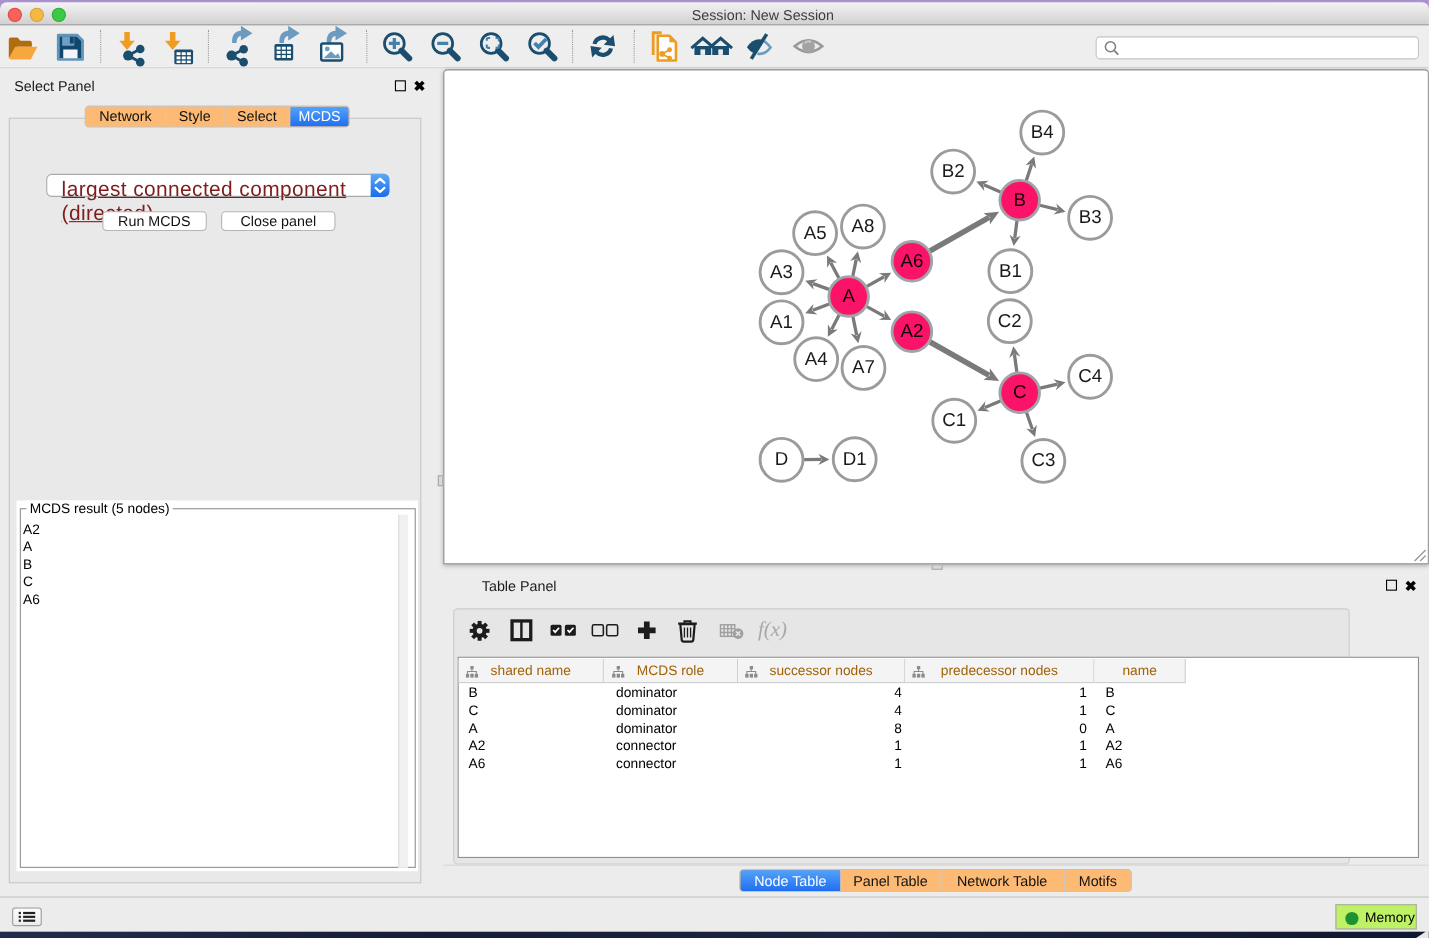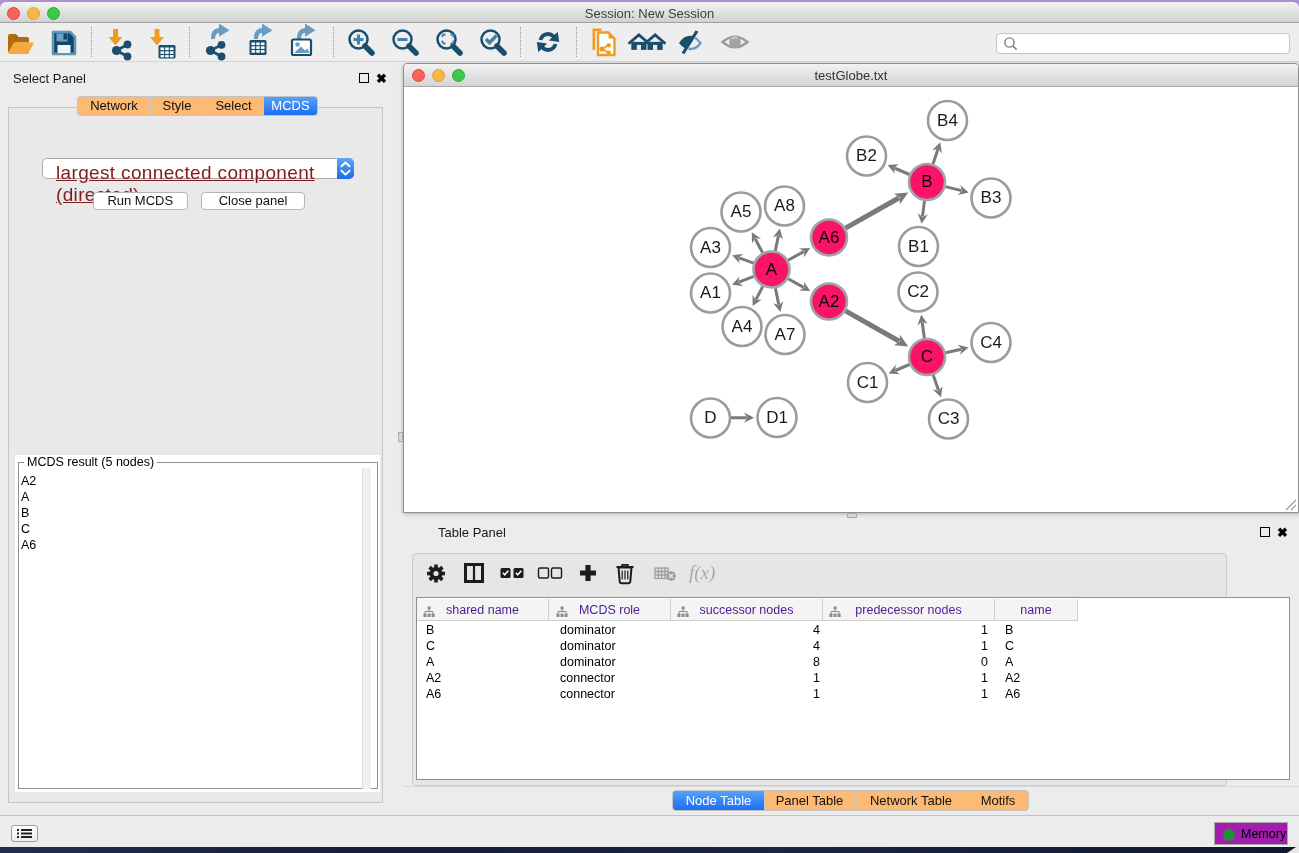--- a/index.html
+++ b/index.html
@@ -1,20 +1,20 @@
 <!DOCTYPE html>
 <html><head>
 <meta charset="utf-8">
 <style>
 * { margin:0; padding:0; box-sizing:border-box; }
 html,body { width:1299px; height:853px; overflow:hidden; }
 body { font-family:"Liberation Sans", sans-serif; background:#ececec; position:relative; }
 .abs { position:absolute; }
 .titlebar { left:0; top:1.5px; width:1299px; height:21px;
-  background:linear-gradient(#f3f3f3,#cfcfcf); border-radius:6px 6px 0 0; z-index:3; }
+  background:linear-gradient(#f3f3f3,#cfcfcf); border-radius:6px 6px 0 0; z-index:3;padding-left:44px; }
 .purpletop { left:0; top:0; width:1299px; height:8px; background:#ab90cf; }
 .light { width:13px; height:13px; border-radius:50%; top:5px; }
 .wl { width:13px; height:13px; border-radius:50%; }
 .title-txt { width:100%; text-align:center; top:4px; font-size:13px; color:#3e3e3e; }
 .toolbar { left:0; top:22px; width:1299px; height:40px; background:#eeeeee; border-bottom:1px solid #d6d6d6; }
 .tsep { top:27px; width:0px; height:30px; border-left:1px dotted #9a9a9a; }
 .searchbox { left:996px; top:33px; width:294px; height:21px; background:#fff; border:1px solid #c4c4c4; border-radius:4px; }
 .cpanel-head { font-size:13px; color:#1a1a1a; }
 .seg { display:flex; position:absolute; height:20px; background:#fdba74; border:1px solid #c3c3c3; border-radius:4px; overflow:hidden; }
 .seg div { font-size:13px; color:#111; text-align:center; line-height:18px; border-right:1px solid #c9c9c9; }
@@ -28,24 +28,24 @@
 .fs-border { left:2.5px; top:7px; width:360px; height:327px; border:1px solid #919191; }
 .legend { left:9px; top:0px; background:#fff; padding:0 3px; font-size:12.5px; color:#000; }
 .mcds-item { left:6px; font-size:12.5px; color:#000; }
 .scrollstrip { left:346.5px; top:13px; width:9.5px; height:321px; background:#f0f0f0; border-left:1px solid #dcdcdc; }
 .statusbar { left:0; top:815px; width:1299px; height:32px; background:#ececec; border-top:1px solid #c0c0c0; }
 .deskstrip { left:0; top:847px; width:1299px; height:6px; background:linear-gradient(90deg,#232c4e,#151d38 30%,#1b2442 60%,#10182f); }
 .netwin { left:403px; top:63px; width:896px; height:450px; background:#fff; border:1px solid #8f8f8f; border-radius:4px 4px 0 0; box-shadow:0 1px 4px rgba(0,0,0,0.25); }
 .netwin-title { left:0; top:0; width:100%; height:23px; background:linear-gradient(#f2f2f2,#d4d4d4); border-bottom:1px solid #a9a9a9; border-radius:4px 4px 0 0; }
 .tbl-container { left:412px; top:553px; width:815px; height:233px; background:#e6e6e6; border:1px solid #cbcbcb; border-radius:4px; }
 .tbl { left:3px; top:43px; width:873.5px; height:183px; background:#fff; border:1px solid #8f8f8f; }
-.th { top:1px; height:22px; background:#f4f4f4; border-right:1px solid #cfcfcf; border-bottom:1px solid #cfcfcf; font-size:12.5px; color:#4c1d95; text-align:center; line-height:22px; position:absolute; }
+.th { top:1px; height:22px; background:#f4f4f4; border-right:1px solid #cfcfcf; border-bottom:1px solid #cfcfcf; font-size:12.5px; color:#a16207; text-align:center; line-height:22px; position:absolute; }
 .td { position:absolute; font-size:12.5px; color:#000; }
 .tabs2 { left:672px; top:790px; height:21px; }
-.memory-btn { left:1214px; top:822px; width:74px; height:23px; background:#a21caf; border:1px solid #a8a8a8; }
+.memory-btn { left:1214px; top:822px; width:74px; height:23px; background:#bef264; border:1px solid #a8a8a8; }
 .listbtn { left:11px; top:825px; width:27px; height:17px; background:linear-gradient(#fdfdfd,#ededed); border:1px solid #9d9d9d; border-radius:3px; }
 </style>
 </head>
 <body>
 <div class="abs purpletop"></div>
 <div class="abs titlebar">
   <div class="abs light" style="left:7px; background:#f9625c; border:0.5px solid #e2463e;"></div>
   <div class="abs light" style="left:27px; background:#f6b844; border:0.5px solid #dfa032;"></div>
   <div class="abs light" style="left:47px; background:#3ec848; border:0.5px solid #2aad34;"></div>
   <div class="abs title-txt">Session: New Session</div>
@@ -208,26 +208,20 @@
     <div class="abs scrollstrip"></div>
     <div class="abs mcds-item" style="top:19px;">A2</div>
     <div class="abs mcds-item" style="top:35px;">A</div>
     <div class="abs mcds-item" style="top:51px;">B</div>
     <div class="abs mcds-item" style="top:67px;">C</div>
     <div class="abs mcds-item" style="top:83px;">A6</div>
   </div>
 </div>
 
 <div class="abs netwin">
-  <div class="abs netwin-title">
-    <div class="abs wl" style="left:8px;top:5px;background:#f9625c;border:0.5px solid #e2463e;"></div>
-    <div class="abs wl" style="left:28px;top:5px;background:#f6b844;border:0.5px solid #dfa032;"></div>
-    <div class="abs wl" style="left:48px;top:5px;background:#3ec848;border:0.5px solid #2aad34;"></div>
-    <div class="abs" style="width:100%;text-align:center;top:4px;font-size:13px;color:#333;">testGlobe.txt</div>
-  </div>
   <div class="abs" style="left:0;top:23px;width:894px;height:426px;"><svg width="894" height="425" viewBox="0 0 894 425">
         <line x1="358.6" y1="165.7" x2="351.2" y2="151.9" stroke="#7a7a7a" stroke-width="3.0"></line>
         <path d="M347.8,145.3 L357.0,151.8 L351.0,151.3 L348.0,156.5 Z" fill="#7a7a7a"></path>
         <line x1="371.3" y1="163.9" x2="374.4" y2="148.8" stroke="#7a7a7a" stroke-width="3.0"></line>
         <path d="M375.9,141.5 L378.9,152.4 L374.5,148.2 L368.9,150.3 Z" fill="#7a7a7a"></path>
         <line x1="349.6" y1="176.1" x2="335.1" y2="170.8" stroke="#7a7a7a" stroke-width="3.0"></line>
         <path d="M328.1,168.3 L339.3,166.9 L334.5,170.6 L335.8,176.5 Z" fill="#7a7a7a"></path>
         <line x1="349.8" y1="189.3" x2="334.9" y2="195.1" stroke="#7a7a7a" stroke-width="3.0"></line>
         <path d="M328.0,197.7 L335.5,189.4 L334.3,195.3 L339.1,198.9 Z" fill="#7a7a7a"></path>
         <line x1="358.8" y1="199.4" x2="352.0" y2="212.5" stroke="#7a7a7a" stroke-width="3.0"></line>

